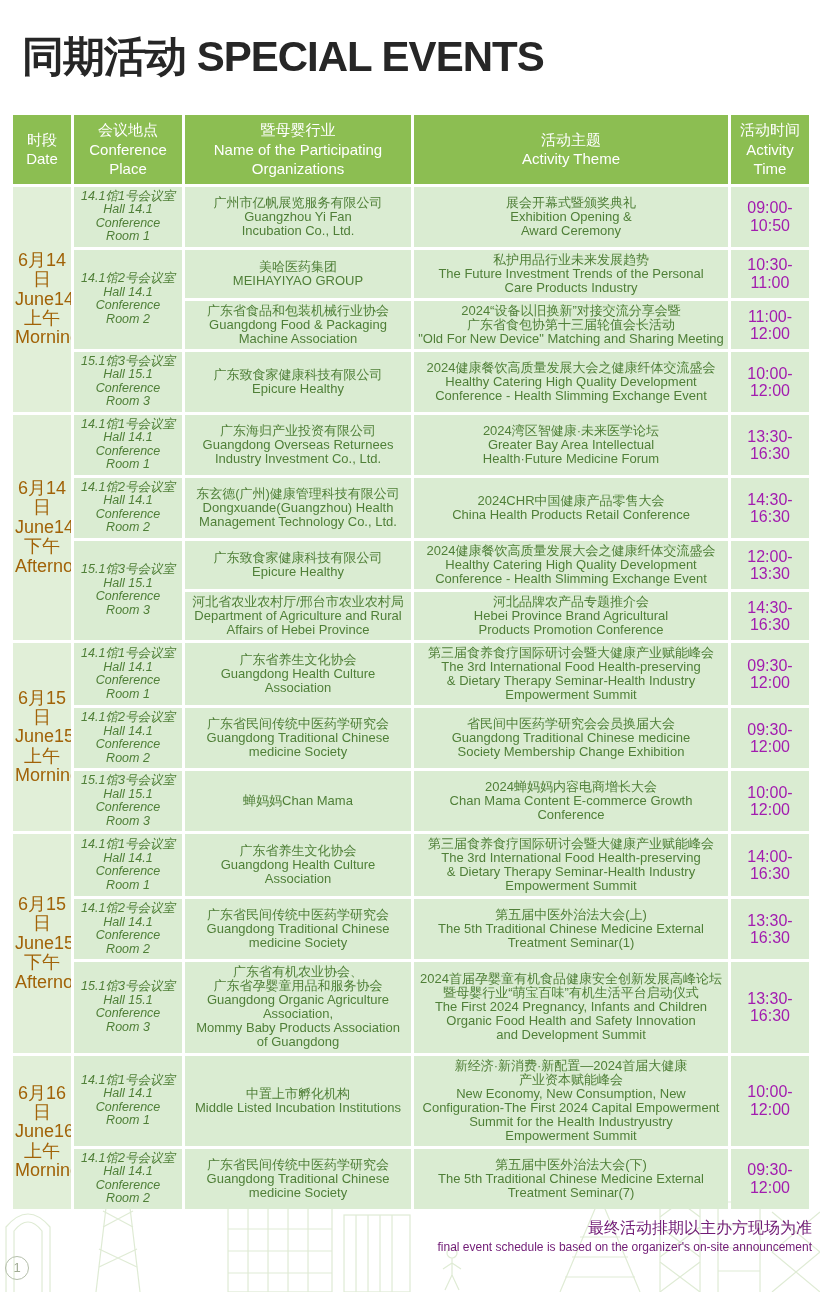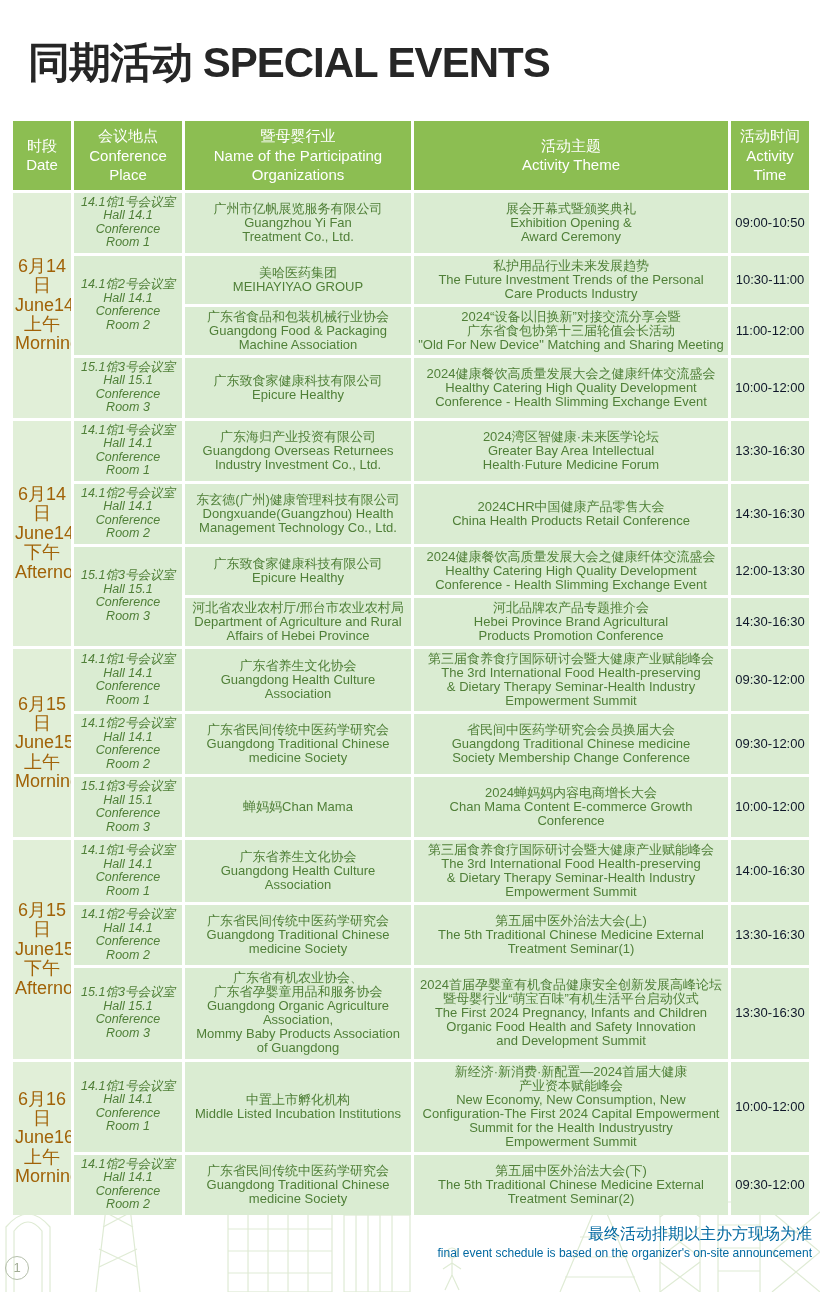--- a/index.html
+++ b/index.html
@@ -3,21 +3,21 @@
 <meta charset="utf-8">
 <style>
   html,body{margin:0;padding:0;}
   body{
     width:820px;height:1292px;
     background:#ffffff;
     font-family:"Liberation Sans","DejaVu Sans",sans-serif;
     position:relative;overflow:hidden;
   }
   .title{
-    margin:16px;
+    margin:10px;
     padding:24px 0 0 12px;
     font-size:42px;
     font-weight:700;
     color:#262626;
     letter-spacing:-1px;
     line-height:1.1;
   }
   table.events{
     margin:32px 0 0 10px;
     width:802px;
@@ -49,29 +49,29 @@
     white-space:pre-line;
     overflow:hidden;
   }
   table.events td.col-date{
     background:#e1efd8;
     color:#a16207;
     font-size:18px;
   }
   table.events td.col-place{font-size:12.5px;font-style:italic;}
   table.events td.col-time{
-    color:#0f172a;
-    font-size:13px;
+    color:#a21caf;
+    font-size:16px;
   }
   .footer{
     position:relative;
     z-index:2;
     text-align:right;
     padding:5px 8px 0 0;
-    color:#0369a1;
+    color:#701a75;
   }
   .footer .zh{font-size:16px;line-height:1.4;}
   .footer .en{font-size:12px;line-height:1.4;}
   .footnote-marker{
     position:absolute;
     left:5px;bottom:12px;
     width:22px;height:22px;
     border:1.5px solid #b5bfab;
     border-radius:50%;
     color:#a0ab93;
@@ -154,21 +154,21 @@
         <td rowspan="4" class="col-date">6月14日
 June14th
 上午
 Morning</td>
         <td class="col-place">14.1馆1号会议室
 Hall 14.1
 Conference
 Room 1</td>
         <td class="col-org">广州市亿帆展览服务有限公司
 Guangzhou Yi Fan
-Treatment Co., Ltd.</td>
+Incubation Co., Ltd.</td>
         <td class="col-theme">展会开幕式暨颁奖典礼
 Exhibition Opening &amp;
 Award Ceremony</td>
         <td class="col-time">09:00-10:50</td>
       </tr>
       <tr>
         <td rowspan="2" class="col-place">14.1馆2号会议室
 Hall 14.1
 Conference
 Room 2</td>
@@ -271,21 +271,21 @@
       <tr>
         <td class="col-place">14.1馆2号会议室
 Hall 14.1
 Conference
 Room 2</td>
         <td class="col-org">广东省民间传统中医药学研究会
 Guangdong Traditional Chinese
 medicine Society</td>
         <td class="col-theme">省民间中医药学研究会会员换届大会
 Guangdong Traditional Chinese medicine
-Society Membership Change Conference</td>
+Society Membership Change Exhibition</td>
         <td class="col-time">09:30-12:00</td>
       </tr>
       <tr>
         <td class="col-place">15.1馆3号会议室
 Hall 15.1
 Conference
 Room 3</td>
         <td class="col-org">蝉妈妈Chan Mama</td>
         <td class="col-theme">2024蝉妈妈内容电商增长大会
 Chan Mama Content E-commerce Growth
@@ -363,21 +363,21 @@
       <tr>
         <td class="col-place">14.1馆2号会议室
 Hall 14.1
 Conference
 Room 2</td>
         <td class="col-org">广东省民间传统中医药学研究会
 Guangdong Traditional Chinese
 medicine Society</td>
         <td class="col-theme">第五届中医外治法大会(下)
 The 5th Traditional Chinese Medicine External
-Treatment Seminar(2)</td>
+Treatment Seminar(7)</td>
         <td class="col-time">09:30-12:00</td>
       </tr>
     </tbody>
 </table>
 
 <div class="footer">
   <div class="zh">最终活动排期以主办方现场为准</div>
   <div class="en">final event schedule is based on the organizer's on-site announcement</div>
 </div>
 

